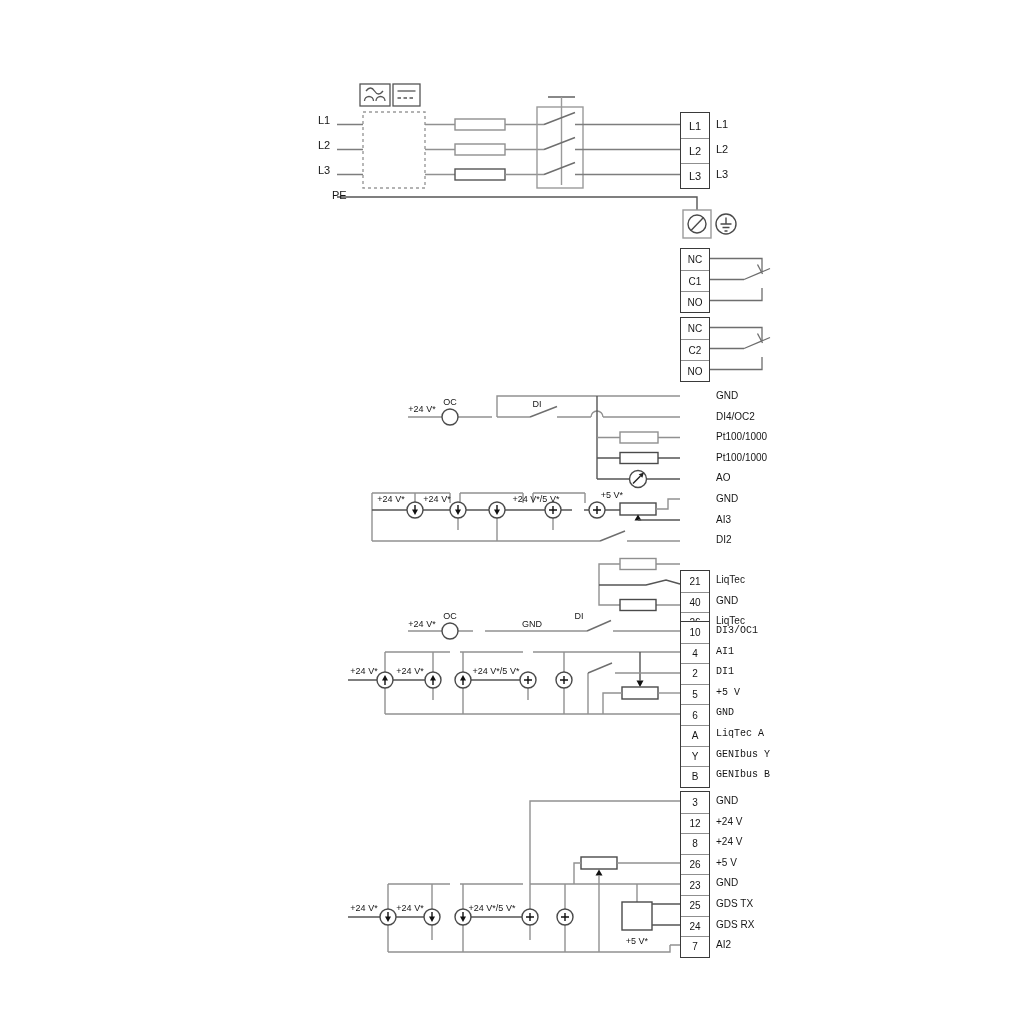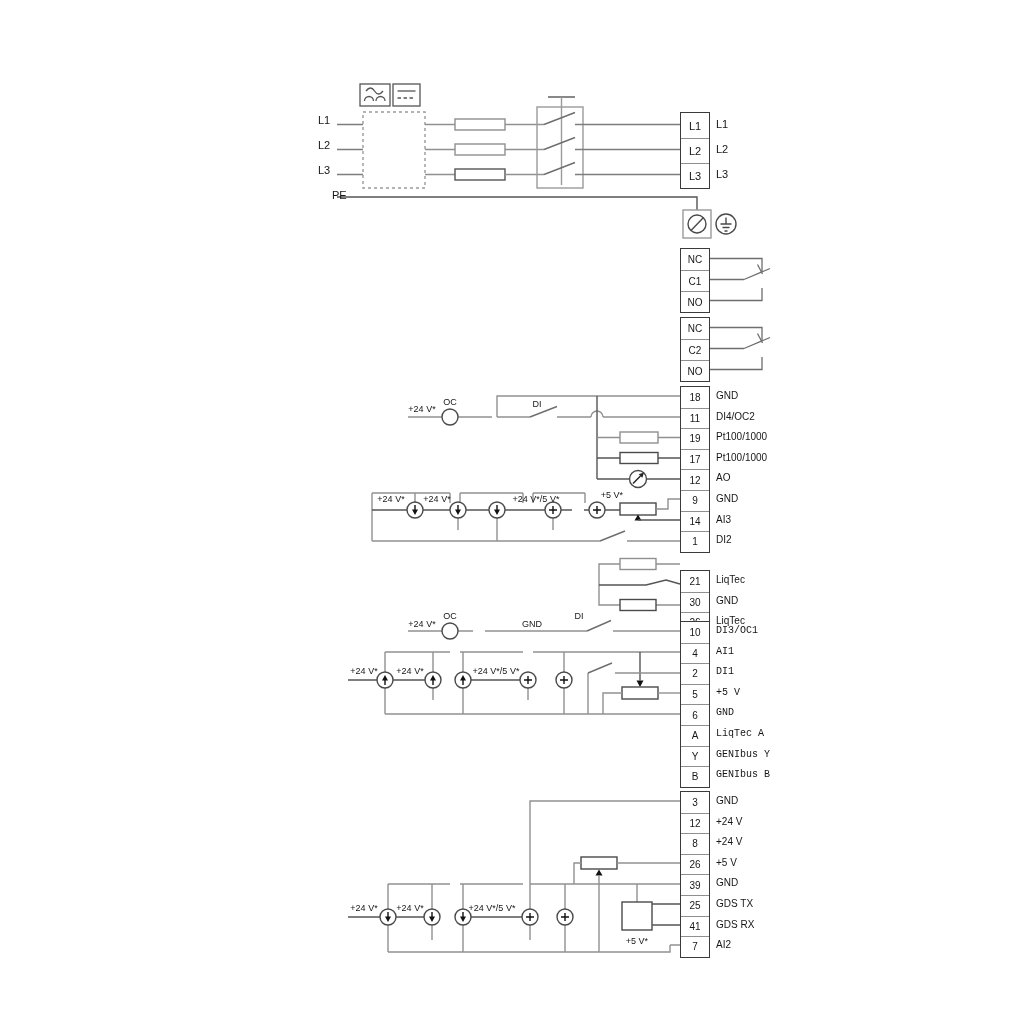--- a/index.html
+++ b/index.html
@@ -241,66 +241,39 @@
         <span>NC</span>
       </div>
       <div class="trow">
         <span>C2</span>
       </div>
       <div class="trow">
         <span>NO</span>
       </div>
     </div>
 
-<div class="tblock rh20" style="top:386px;">
-
-<div class="trow">
-        <span>18</span>
-      </div>
-      <div class="trow">
-        <span>11</span>
-      </div>
-      <div class="trow">
-        <span>19</span>
-      </div>
-      <div class="trow">
-        <span>17</span>
-      </div>
-      <div class="trow">
-        <span>12</span>
-      </div>
-      <div class="trow">
-        <span>9</span>
-      </div>
-      <div class="trow">
-        <span>14</span>
-      </div>
-      <div class="trow">
-        <span>1</span>
-      </div>
-    </div>
 <div class="lblock" style="top:386px;">
 
 <div class="lrow"><span>GND</span></div>
       <div class="lrow"><span>DI4/OC2</span></div>
       <div class="lrow"><span>Pt100/1000</span></div>
       <div class="lrow"><span>Pt100/1000</span></div>
       <div class="lrow"><span>AO</span></div>
       <div class="lrow"><span>GND</span></div>
       <div class="lrow"><span>AI3</span></div>
       <div class="lrow"><span>DI2</span></div>
     </div>
 
 <div class="tblock rh20" style="top:570px;">
 
 <div class="trow">
         <span>21</span>
       </div>
       <div class="trow">
-        <span>30</span>
+        <span>40</span>
       </div>
       <div class="trow">
         <span>26</span>
       </div>
     </div>
 <div class="lblock" style="top:570px;">
 
 <div class="lrow"><span>LiqTec</span></div>
       <div class="lrow"><span>GND</span></div>
       <div class="lrow"><span>LiqTec</span></div>
@@ -353,27 +326,27 @@
       <div class="trow">
         <span>12</span>
       </div>
       <div class="trow">
         <span>8</span>
       </div>
       <div class="trow">
         <span>26</span>
       </div>
       <div class="trow">
-        <span>39</span>
+        <span>23</span>
       </div>
       <div class="trow">
         <span>25</span>
       </div>
       <div class="trow">
-        <span>41</span>
+        <span>24</span>
       </div>
       <div class="trow">
         <span>7</span>
       </div>
     </div>
 <div class="lblock" style="top:791px;">
 
 <div class="lrow"><span>GND</span></div>
       <div class="lrow"><span>+24 V</span></div>
       <div class="lrow"><span>+24 V</span></div>

